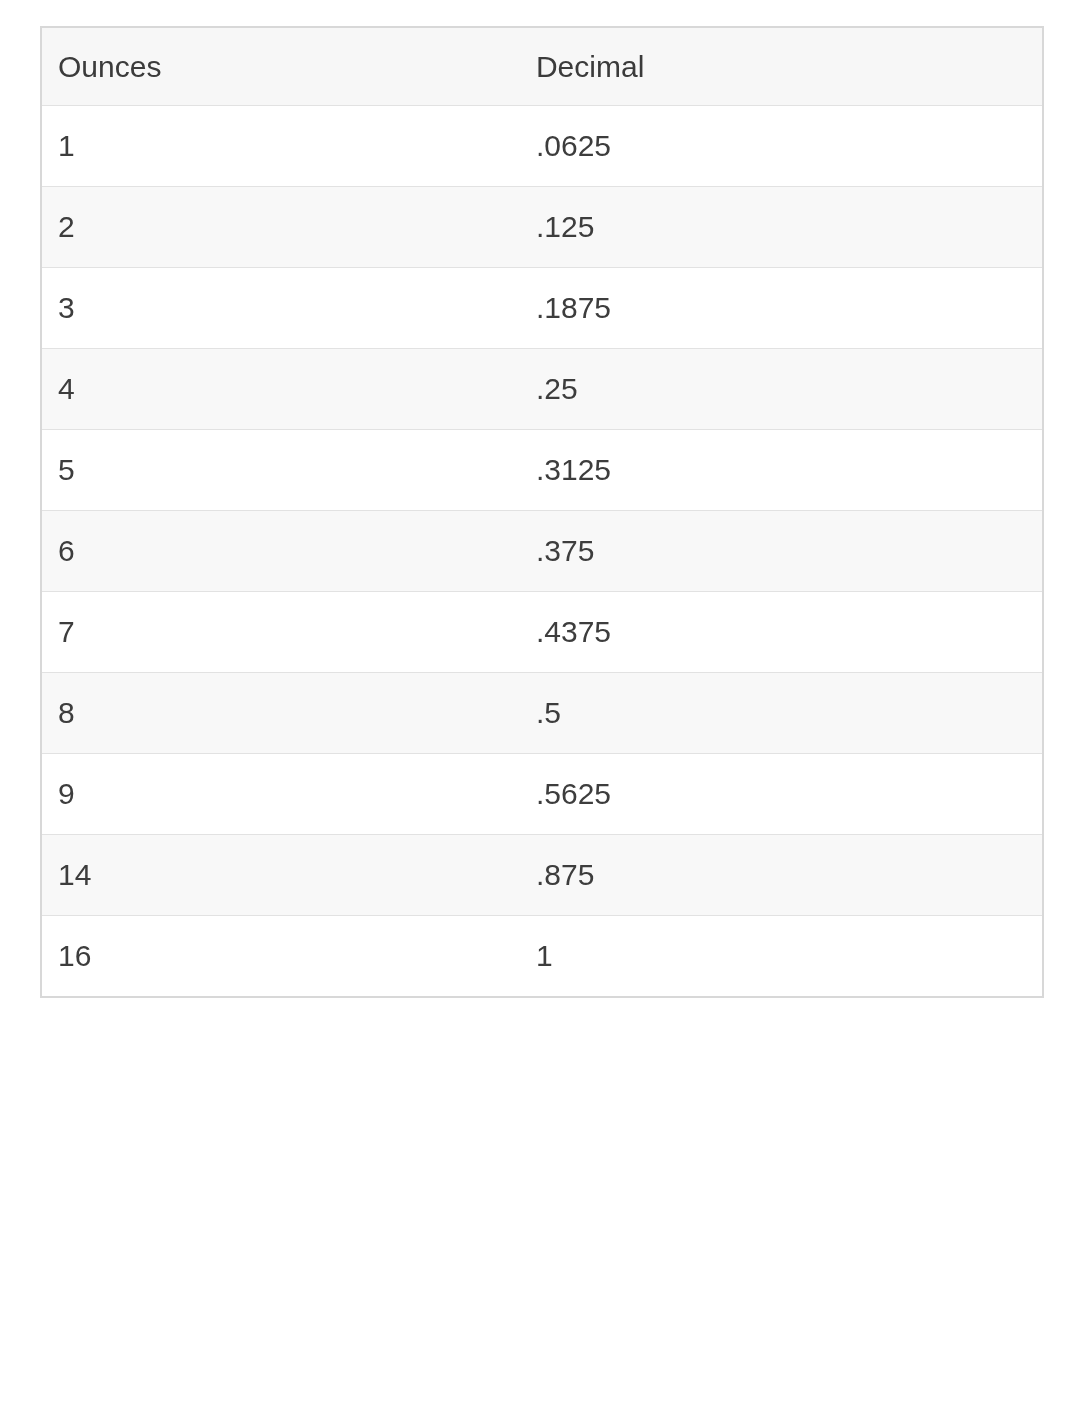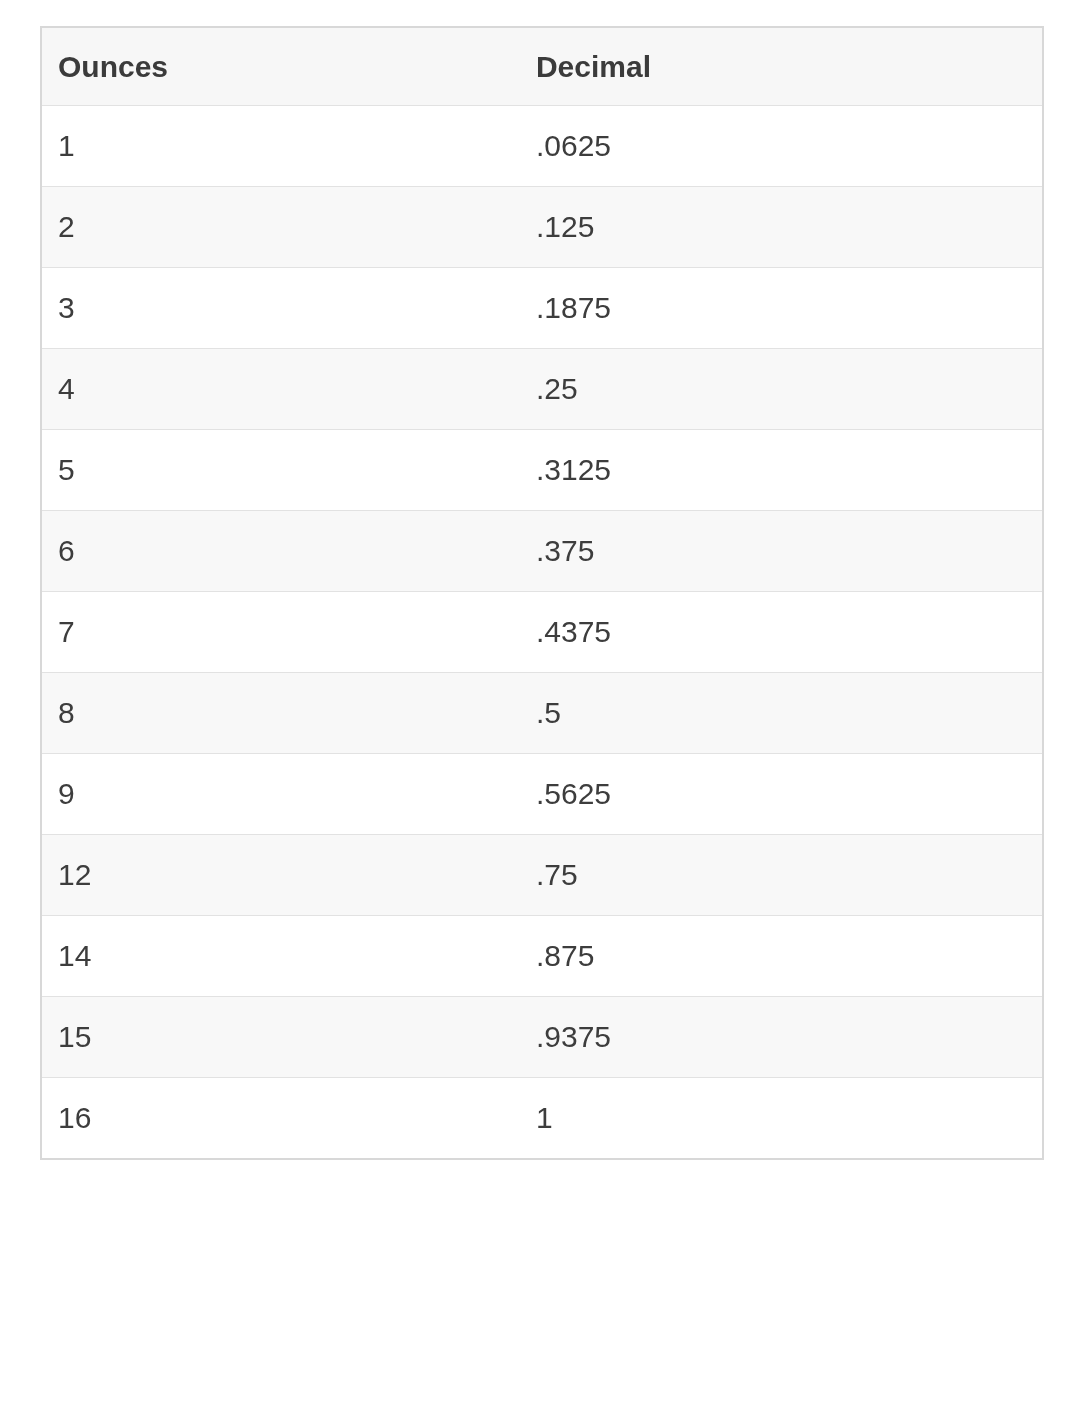--- a/index.html
+++ b/index.html
@@ -32,21 +32,21 @@
     vertical-align: middle;
     padding: 0 16px;
     height: 80px;
     border-top: 1px solid #e2e2e2;
     font-weight: normal;
     white-space: nowrap;
     overflow: hidden;
   }
   table.conversion thead th {
     background: #f7f7f7;
-    font-weight: bold;
+    font-weight: normal;
     color: #3b3b3b;
     height: 77px;
     border-top: none;
   }
   table.conversion tbody tr:nth-child(odd) td { background: #ffffff; }
   table.conversion tbody tr:nth-child(even) td { background: #f8f8f8; }
 </style>
 </head>
 <body>
 
@@ -103,35 +103,27 @@
     <td>.5</td>
   </tr>
 
   <tr>
     <td>9</td>
     <td>.5625</td>
   </tr>
 
 
 
-  <tr>
-    <td>12</td>
-    <td>.75</td>
-  </tr>
 
 
   <tr>
     <td>14</td>
     <td>.875</td>
   </tr>
 
-  <tr>
-    <td>15</td>
-    <td>.9375</td>
-  </tr>
 
   <tr>
     <td>16</td>
     <td>1</td>
   </tr>
 </tbody>
   </table>
 </div>
 
 </body></html>

